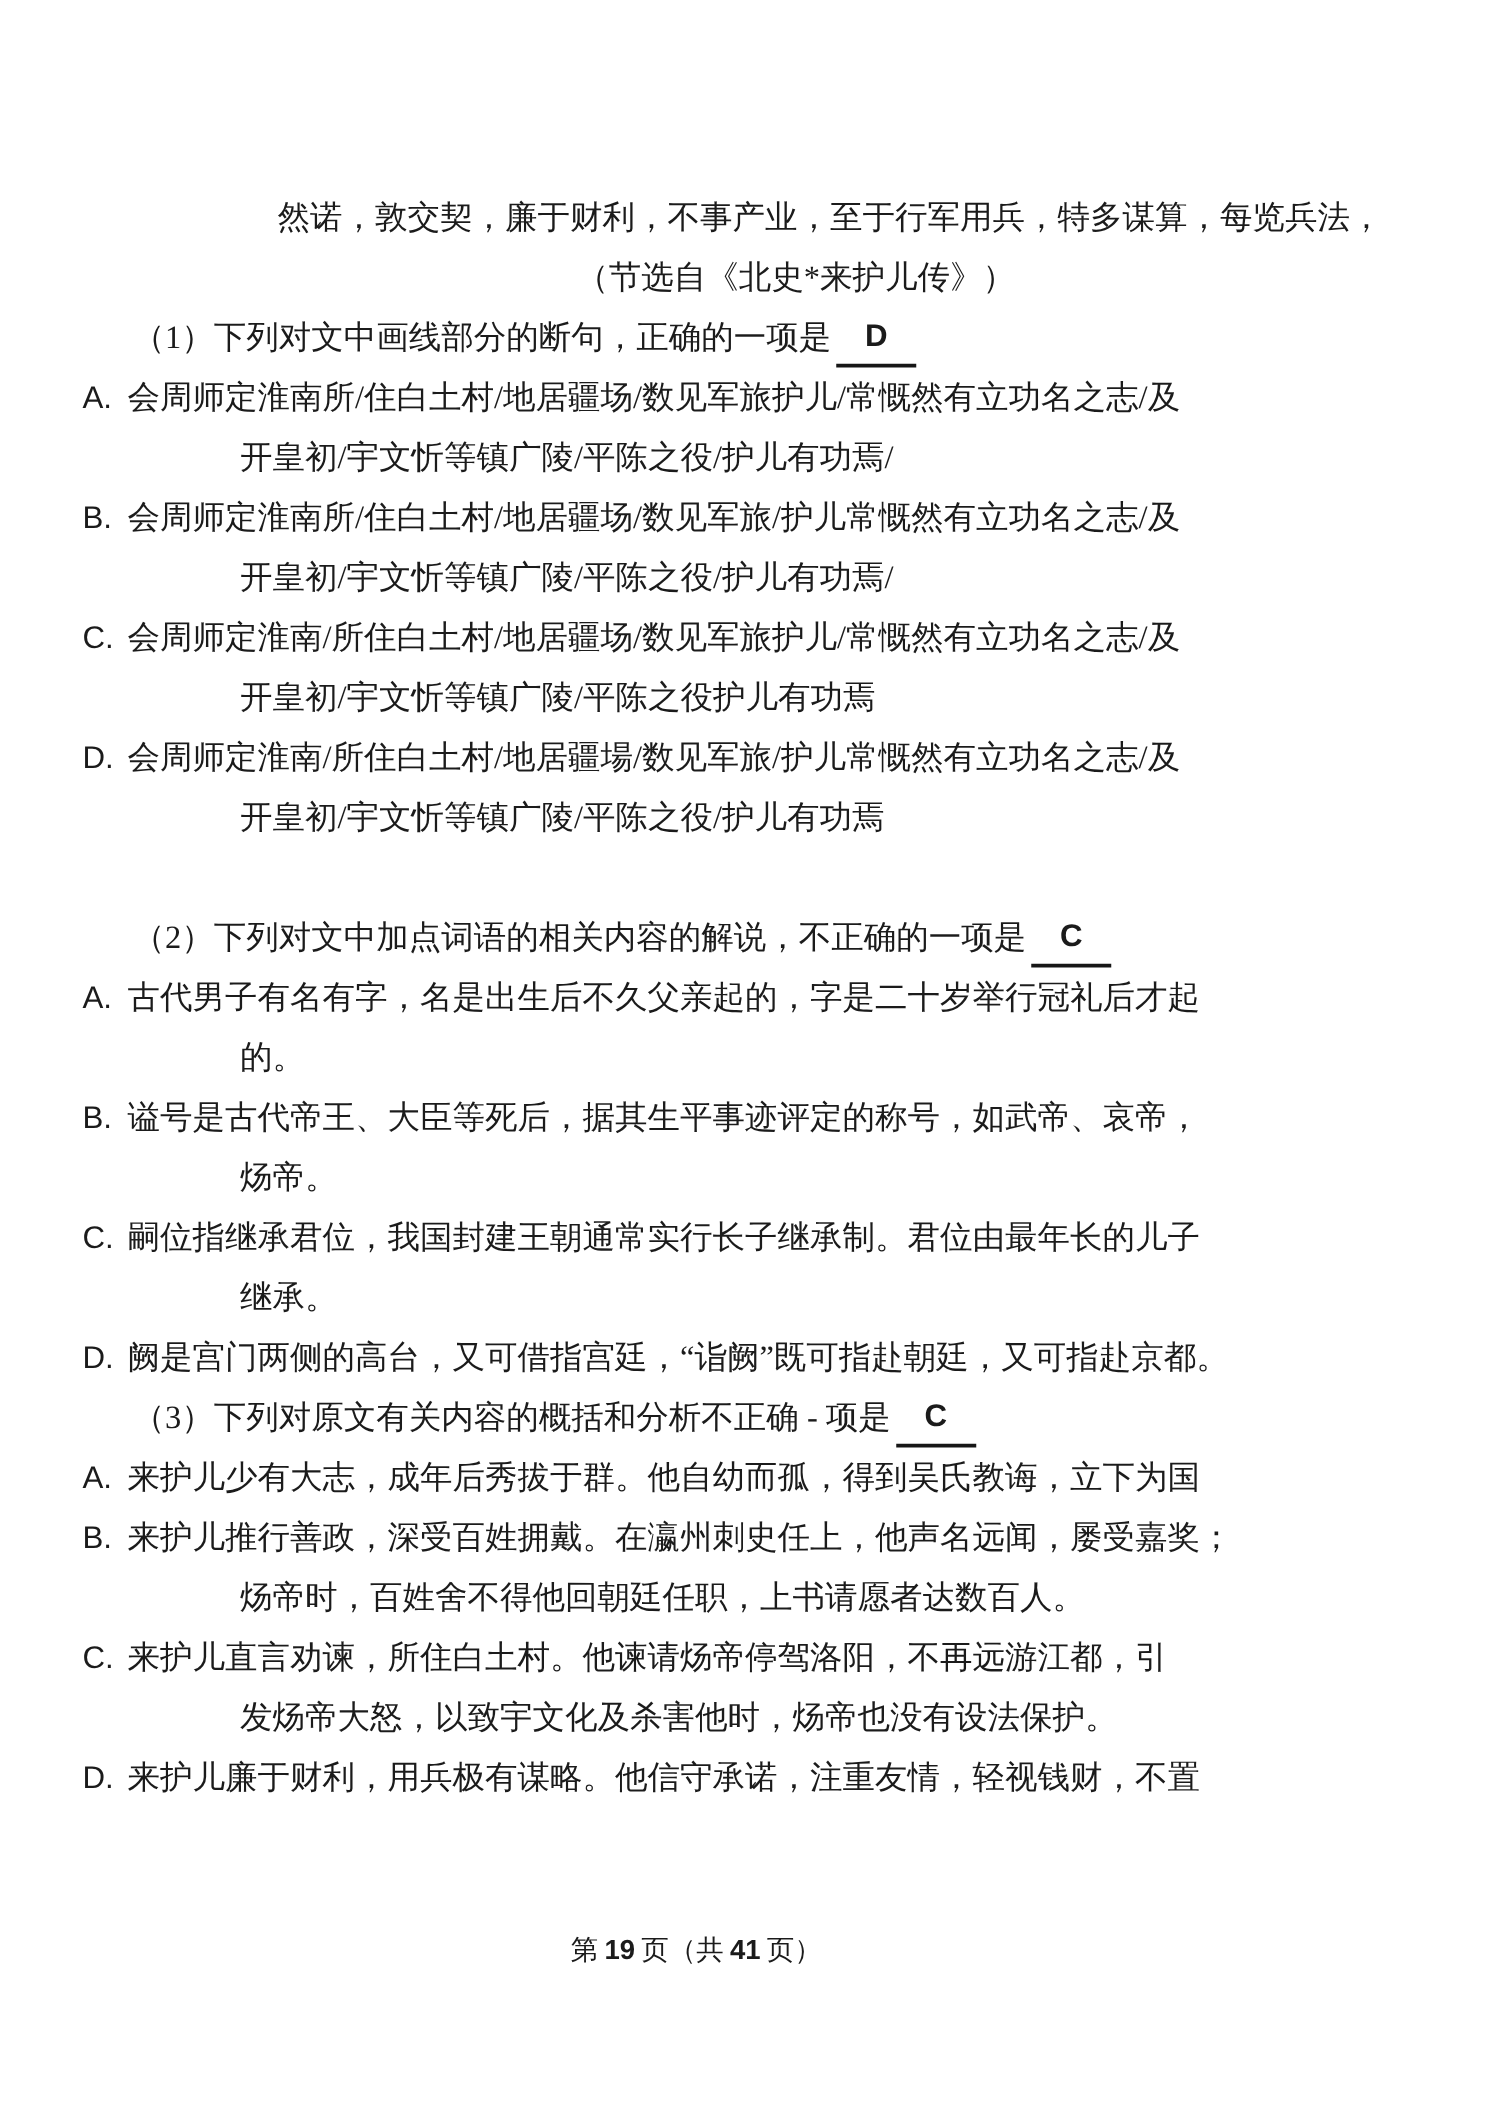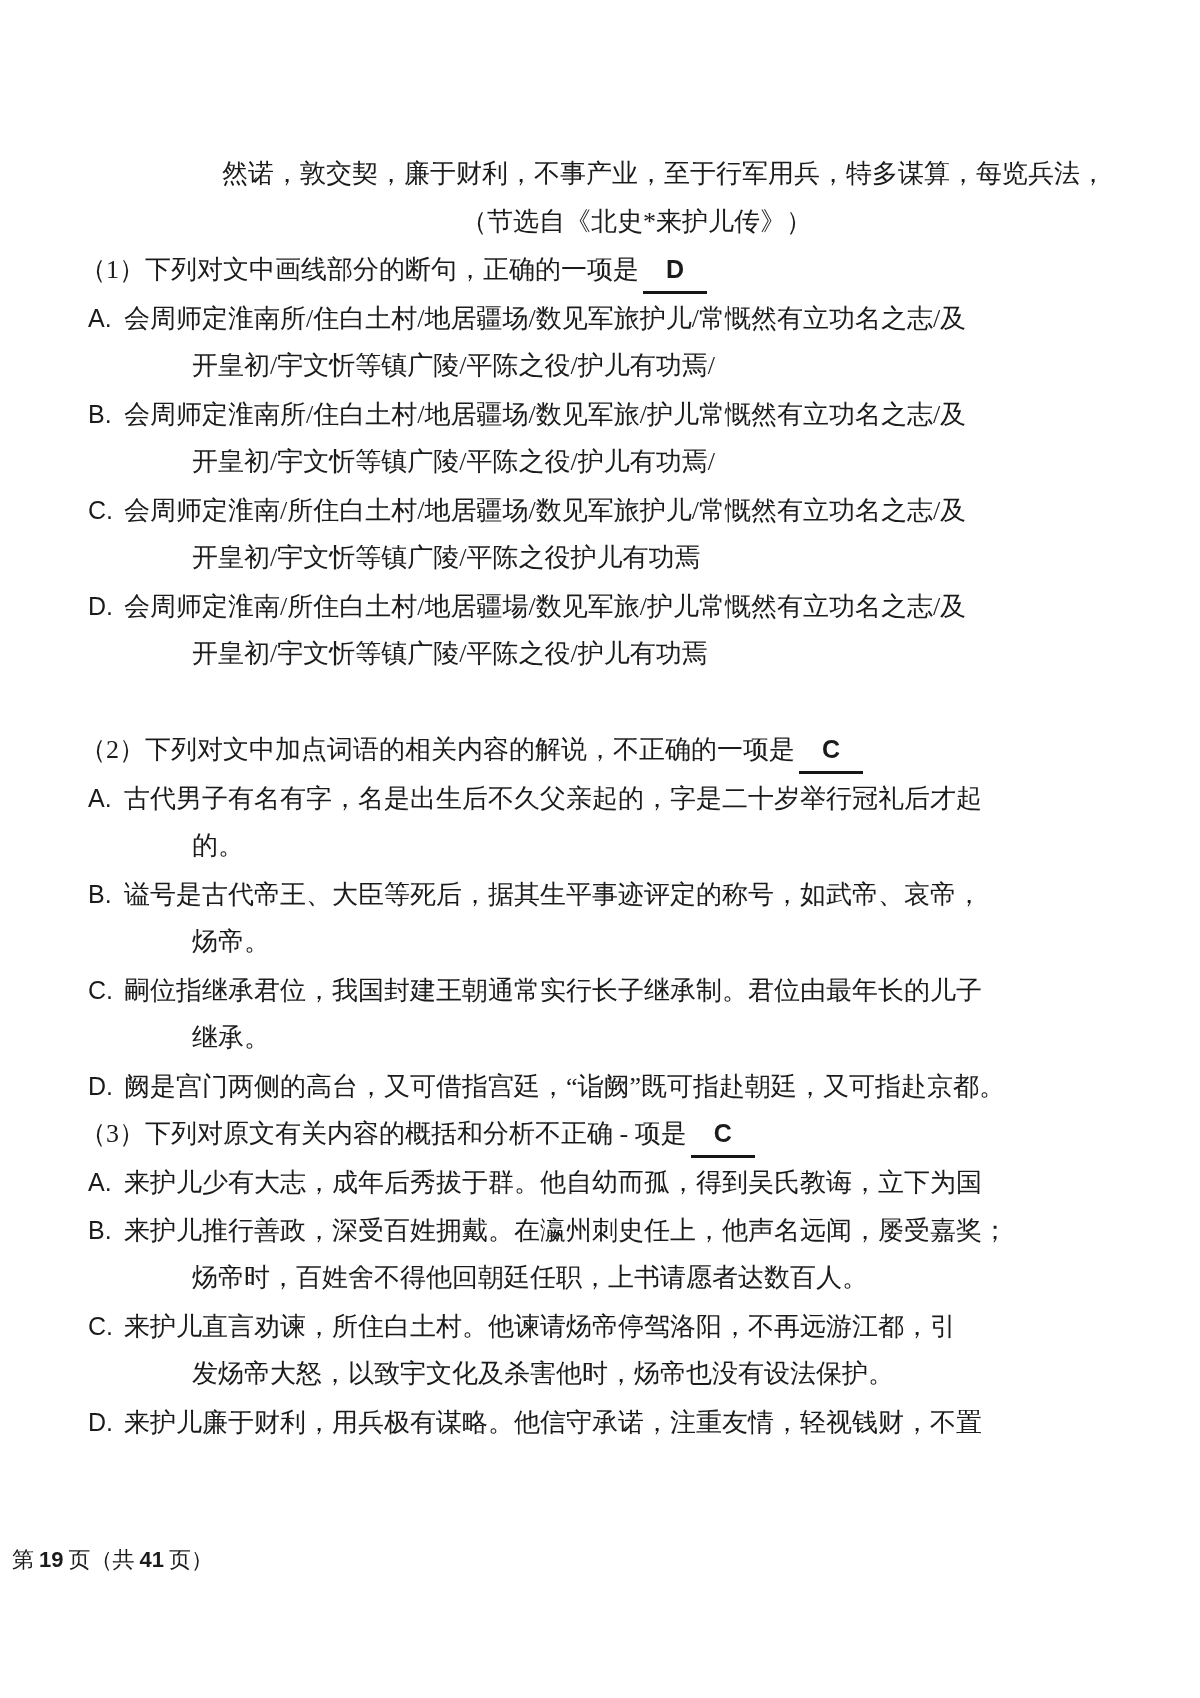--- a/index.html
+++ b/index.html
@@ -23,22 +23,22 @@
     left: 0;
     width: 977px;
   }
   .row {
     height: 48px;
     line-height: 48px;
     white-space: nowrap;
   }
   .passage { padding-left: 222px; }
   .attr    { text-align: right; padding-right: 165px; padding-left: 32px; }
-  .stem    { padding-left: 80px; }
-  .opt     { padding-left: 88px; }
+  .stem    { padding-left: 106px; }
+  .opt     { padding-left: 66px; }
   .cont    { padding-left: 192px; }
   .opt-label {
     display: inline-block;
     width: 36px;
     font-family: "Liberation Sans", "DejaVu Sans", sans-serif;
     font-size: 25px;
   }
   .ans-blank {
     display: inline-block;
     min-width: 64px;
@@ -48,23 +48,23 @@
     line-height: 40px;
     height: 42px;
     vertical-align: bottom;
     font-family: "Liberation Sans", "DejaVu Sans", sans-serif;
     font-weight: 700;
     font-size: 25px;
   }
   .footer {
     position: absolute;
     top: 1543px;
-    left: 12px;
+    left: 1px;
     width: 1112px;
-    text-align: left;
+    text-align: center;
     font-size: 22px;
     height: 34px;
     line-height: 34px;
   }
   .footer .num {
     font-family: "Liberation Sans", "DejaVu Sans", sans-serif;
     font-weight: 700;
     margin: 0 5px;
   }
 </style>

